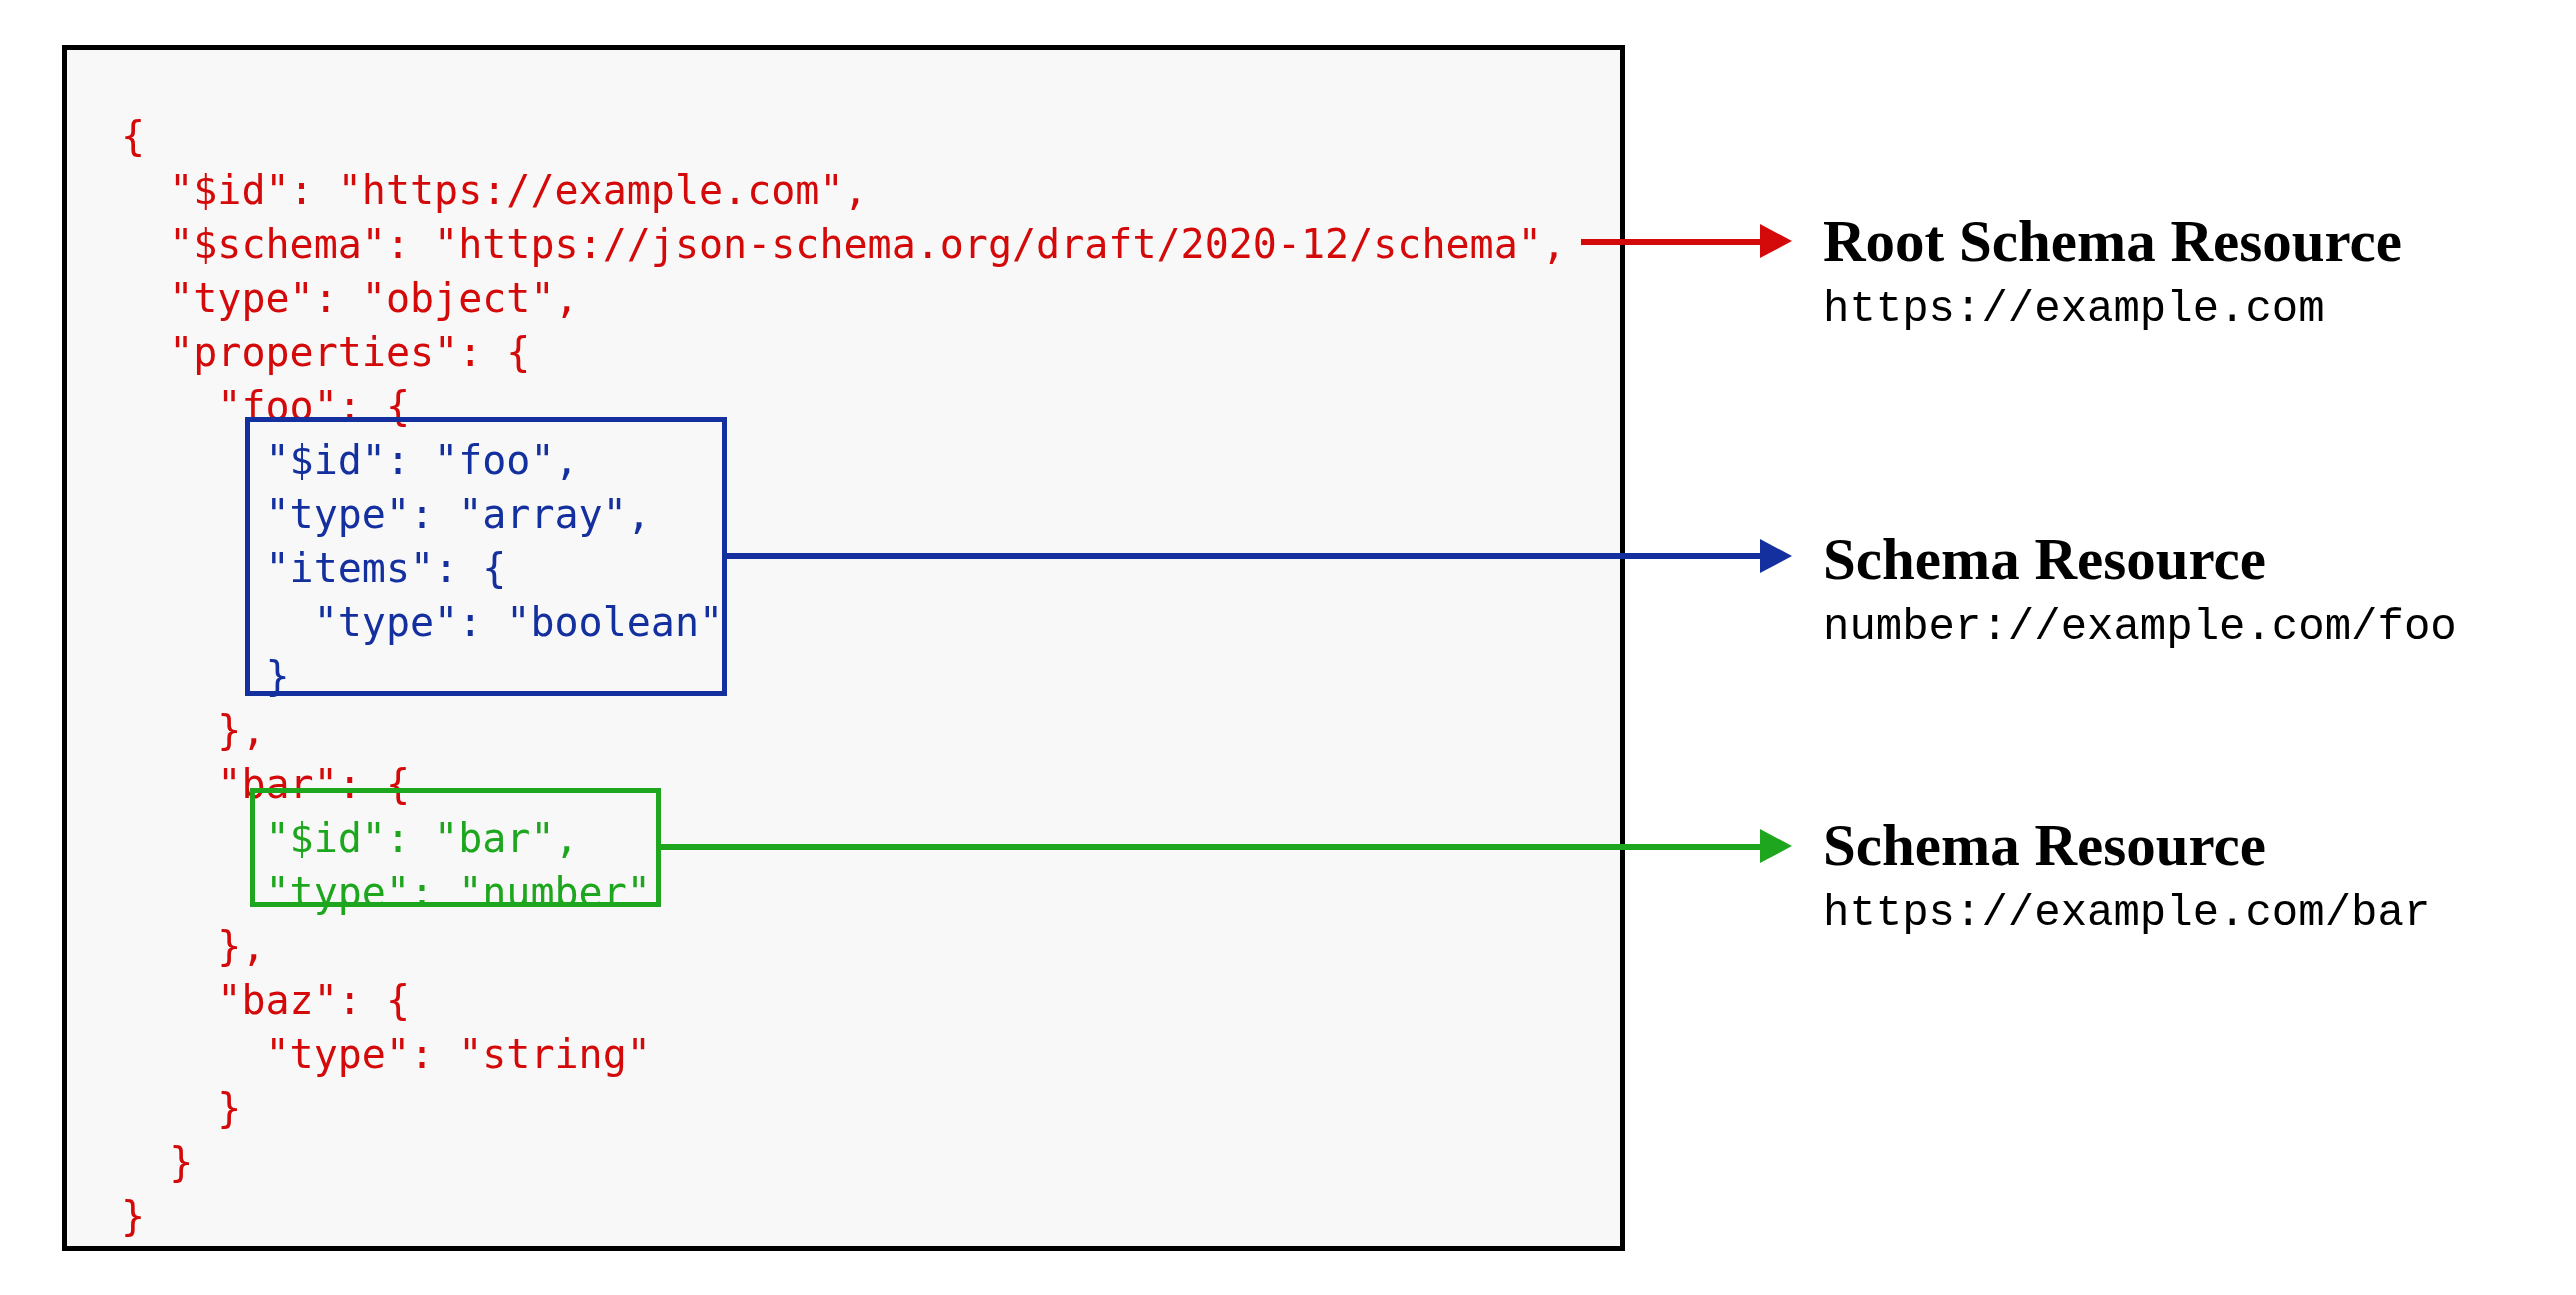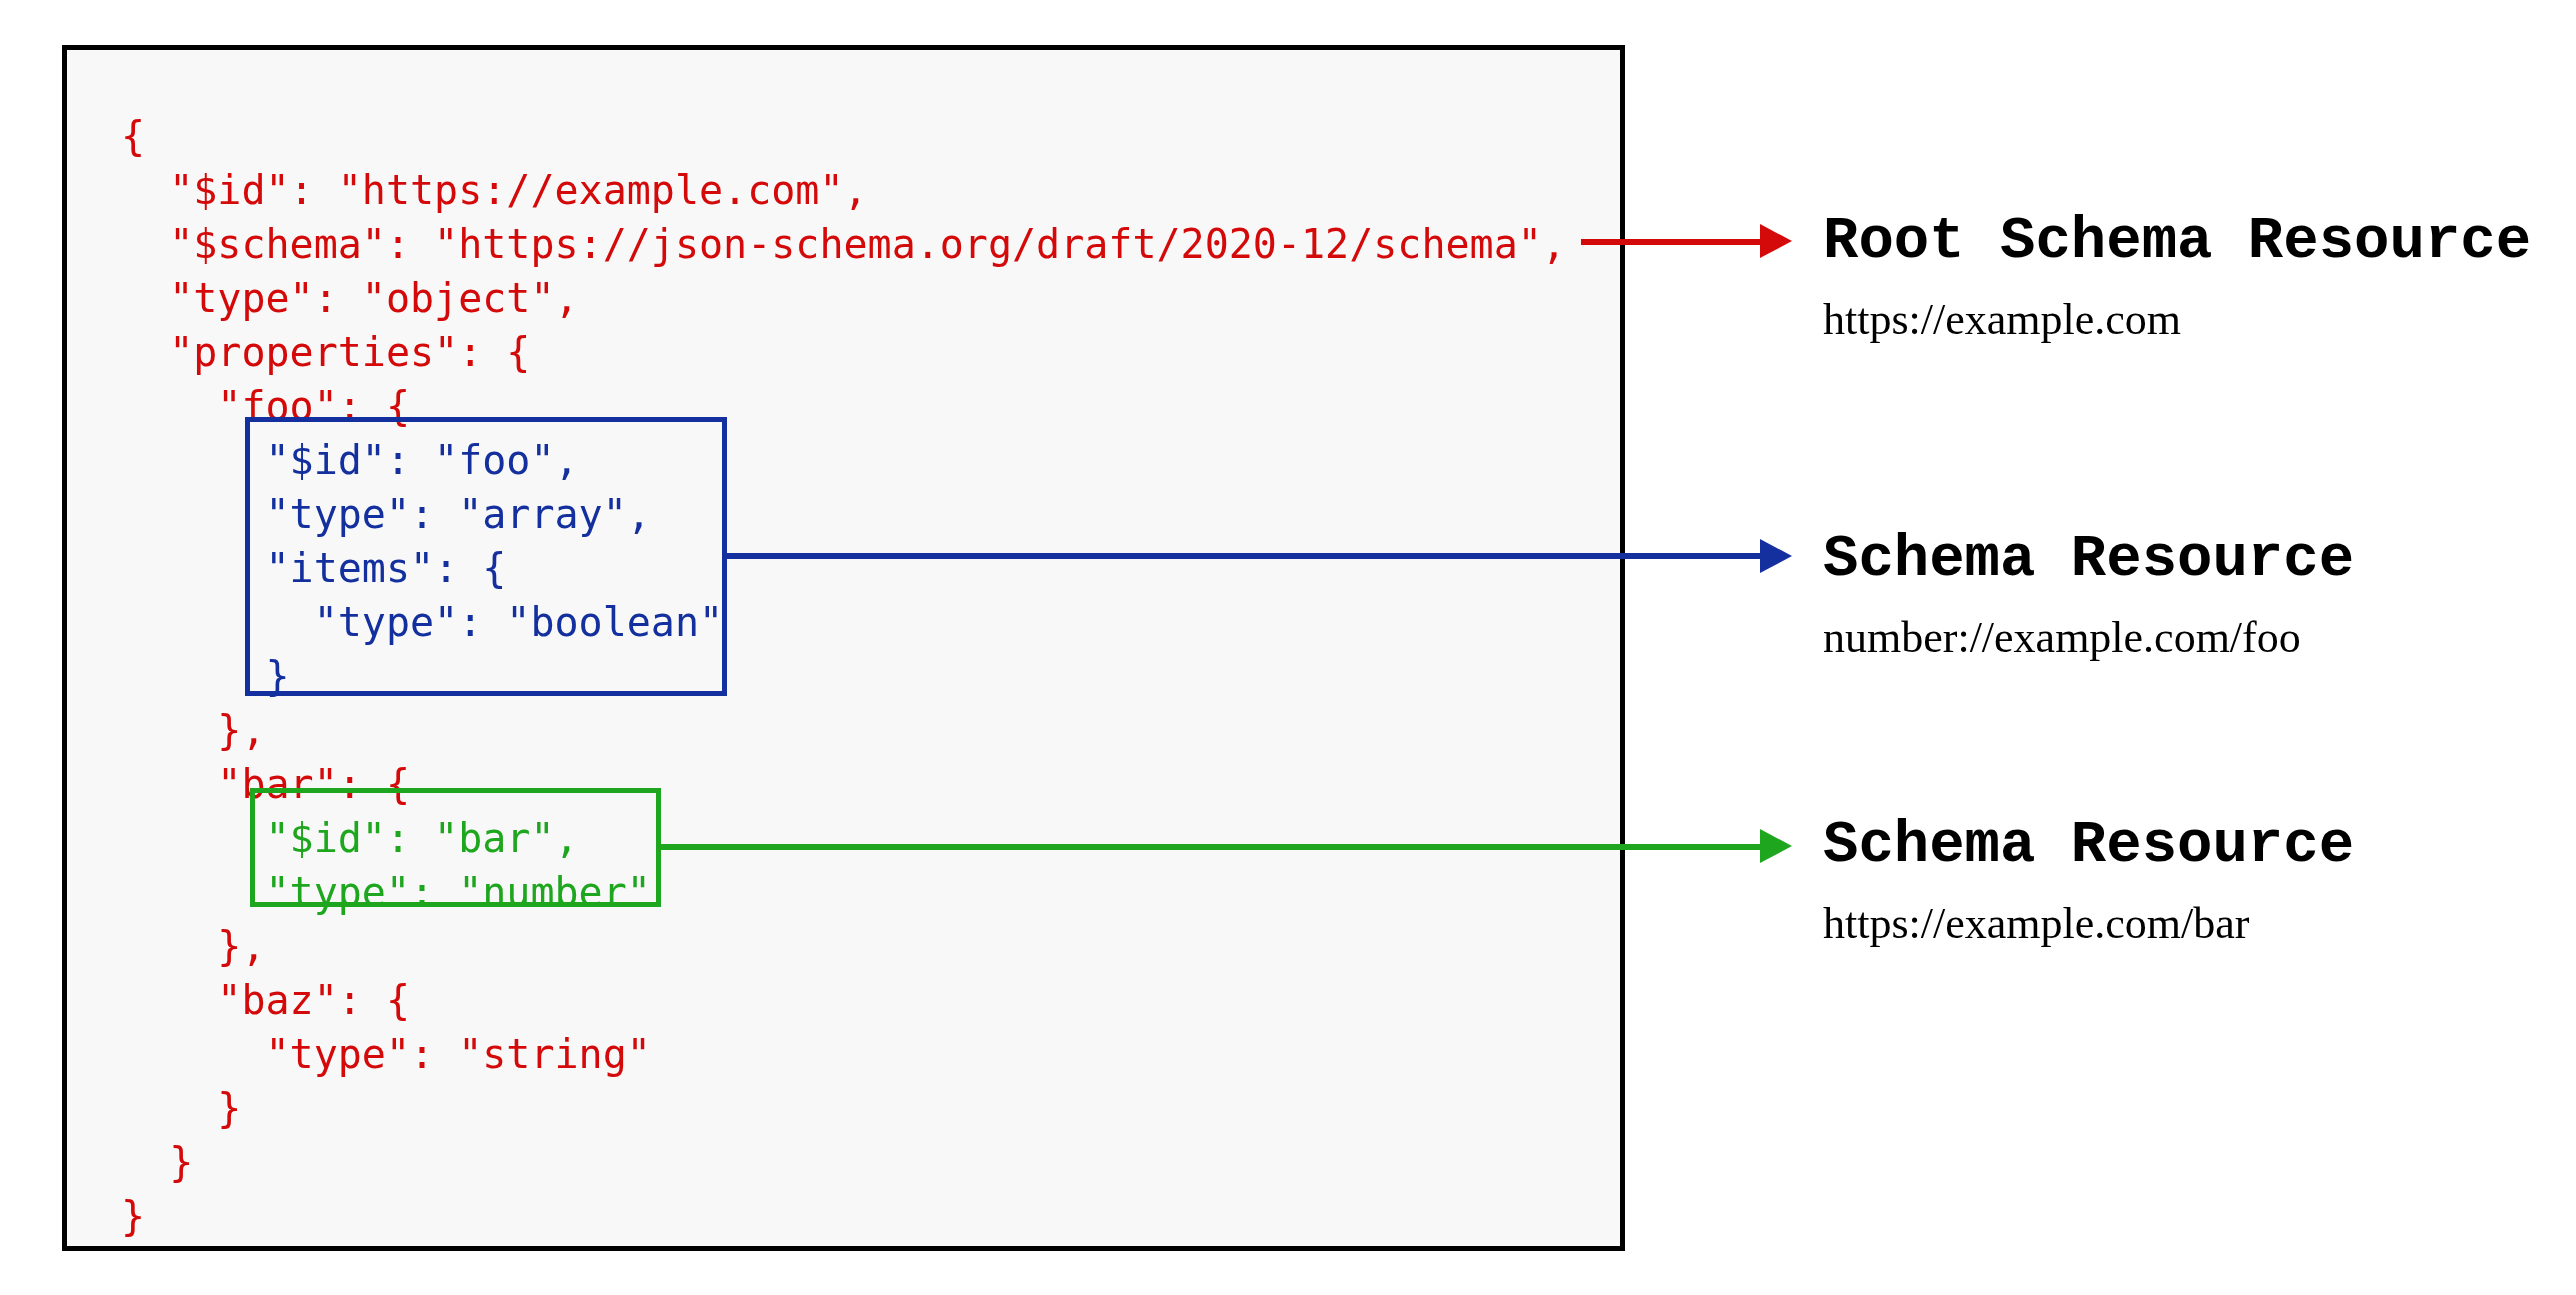--- a/index.html
+++ b/index.html
@@ -51,28 +51,28 @@
   }
   .a-red{background:var(--red);}
   .a-red-head{border-left:32px solid var(--red);}
   .a-blue{background:var(--blue);}
   .a-blue-head{border-left:32px solid var(--blue);}
   .a-green{background:var(--green);}
   .a-green-head{border-left:32px solid var(--green);}
   
   .annotation{position:absolute;left:1823px;z-index:5;}
   .annotation-title{
-    font-family:Liberation Mono, monospace;font-weight:bold;
+    font-family:Liberation Serif, serif;font-weight:bold;
     font-size:59px;line-height:69px;color:var(--text_black);
     white-space:nowrap;
   }
   .annotation-url{
-    font-family:Liberation Serif, serif;
+    font-family:Liberation Mono, monospace;
     font-size:44px;line-height:52px;color:var(--text_black);
-    margin-top:18px;white-space:nowrap;
+    margin-top:7px;white-space:nowrap;
   }
 </style>
 </head>
 <body>
 
 <div class="outer-box-bg"></div>
 <div class="outer-box-border"></div>
 
 <div class="code"><div class="code-line c-red">{</div><div class="code-line c-red">  "$id": "https://example.com",</div><div class="code-line c-red">  "$schema": "https://json-schema.org/draft/2020-12/schema",</div><div class="code-line c-red">  "type": "object",</div><div class="code-line c-red">  "properties": {</div><div class="code-line c-red">    "foo": {</div><div class="code-line c-blue">      "$id": "foo",</div><div class="code-line c-blue">      "type": "array",</div><div class="code-line c-blue">      "items": {</div><div class="code-line c-blue">        "type": "boolean"</div><div class="code-line c-blue">      }</div><div class="code-line c-red">    },</div><div class="code-line c-red">    "bar": {</div><div class="code-line c-green">      "$id": "bar",</div><div class="code-line c-green">      "type": "number"</div><div class="code-line c-red">    },</div><div class="code-line c-red">    "baz": {</div><div class="code-line c-red">      "type": "string"</div><div class="code-line c-red">    }</div><div class="code-line c-red">  }</div><div class="code-line c-red">}</div></div>
 

